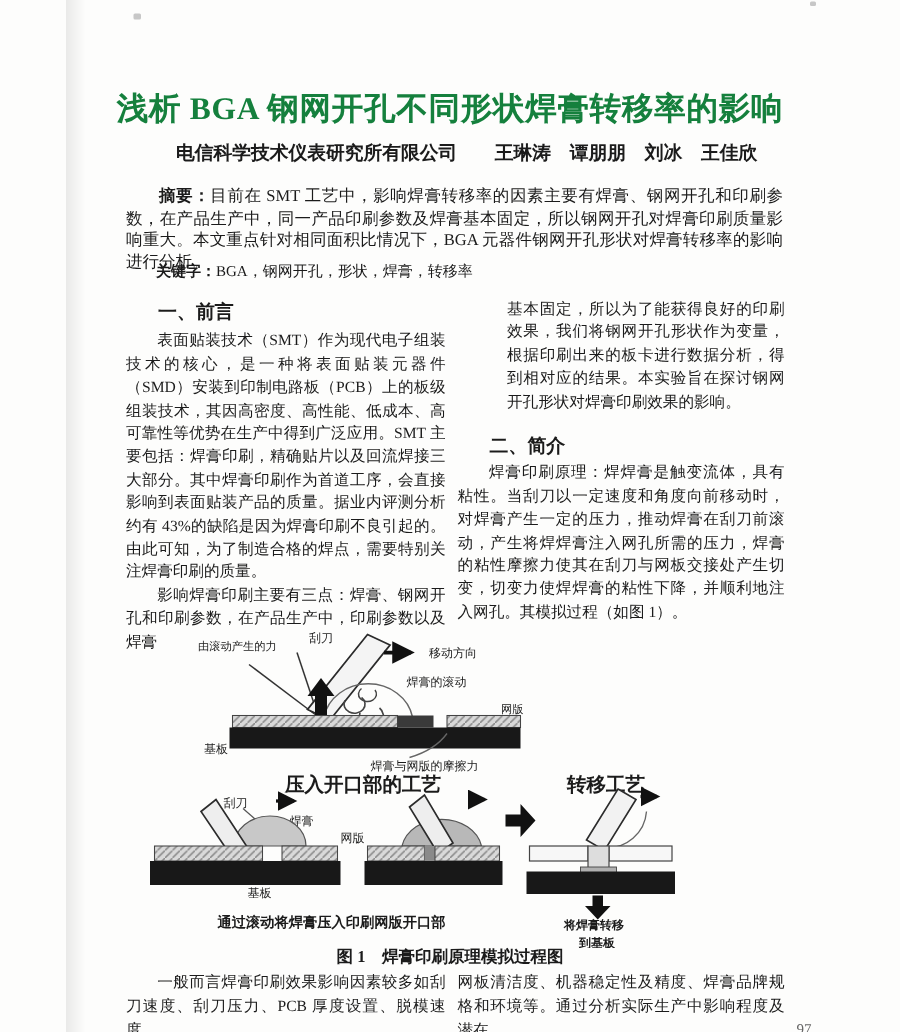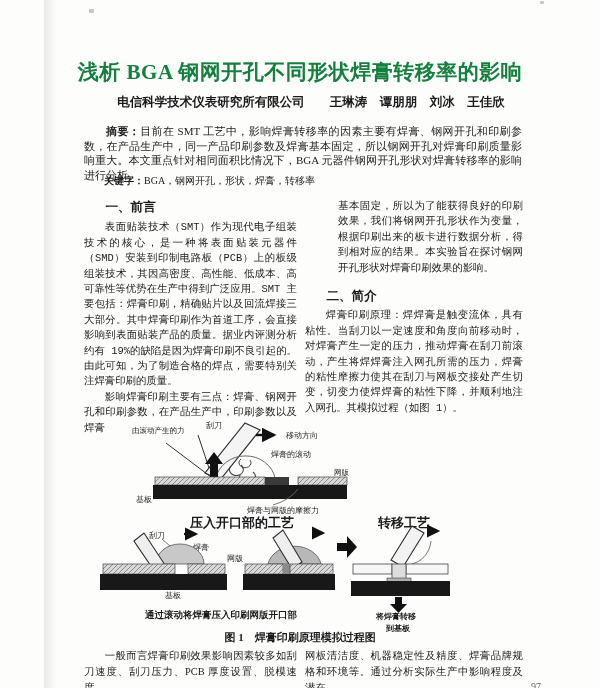--- a/index.html
+++ b/index.html
@@ -13,21 +13,21 @@
   .speck{position:absolute;background:#9a9a9a;border-radius:1px;opacity:.55;}
   .title{position:absolute;top:44px;left:0;width:100%;text-align:center;
     font-size:21px;font-weight:bold;letter-spacing:.5px;color:#15803d;}
   .authors{position:absolute;top:94px;left:11px;width:100%;text-align:center;
     font-size:12.5px;font-weight:600;}
   .abstract{position:absolute;left:84px;top:124px;width:438px;
     font-size:11px;line-height:14.6px;text-align:justify;text-indent:2em;}
   .keywords{position:absolute;left:84px;top:174px;width:438px;
     font-size:10px;text-indent:2em;}
   .b{font-weight:bold;}
-  .col{position:absolute;top:199px;font-size:10.4px;line-height:15.4px;text-align:justify;font-family:Liberation Mono, monospace;}
+  .col{position:absolute;top:199px;font-size:10.4px;line-height:15.4px;text-align:justify;}
   .col-left{left:84px;width:213px;}
   .col-right{left:305px;width:218px;}
   h2.sec{font-size:12.6px;font-weight:bold;margin:2px 0 4px 0;text-indent:1.7em;text-align:left;}
   .col-right h2.sec{margin:14px 0 3px 0;}
   p.body{margin:0;text-indent:2em;}
   p.noindent{text-indent:0;margin-left:33px;}
   .figure{position:absolute;left:70px;top:417px;width:460px;height:215px;}
   .figcap{position:absolute;top:630px;left:0;width:100%;text-align:center;
     font-size:11px;font-weight:bold;}
   .tail{position:absolute;top:648px;font-size:10.4px;line-height:15.8px;text-align:justify;}
@@ -48,21 +48,21 @@
   <h1 class="title">浅析 BGA 钢网开孔不同形状焊膏转移率的影响</h1>
 
   <div class="authors">电信科学技术仪表研究所有限公司　　王琳涛　谭朋朋　刘冰　王佳欣</div>
 
   <div class="abstract"><span class="b">摘要：</span><span>目前在 SMT 工艺中，影响焊膏转移率的因素主要有焊膏、钢网开孔和印刷参数，在产品生产中，同一产品印刷参数及焊膏基本固定，所以钢网开孔对焊膏印刷质量影响重大。本文重点针对相同面积比情况下，BGA 元器件钢网开孔形状对焊膏转移率的影响进行分析。</span></div>
 
   <div class="keywords"><span class="b">关键字：</span><span>BGA，钢网开孔，形状，焊膏，转移率</span></div>
 
   <div class="col col-left">
     <h2 class="sec">一、前言</h2>
-    <p class="body">表面贴装技术（SMT）作为现代电子组装技术的核心，是一种将表面贴装元器件（SMD）安装到印制电路板（PCB）上的板级组装技术，其因高密度、高性能、低成本、高可靠性等优势在生产中得到广泛应用。SMT 主要包括：焊膏印刷，精确贴片以及回流焊接三大部分。其中焊膏印刷作为首道工序，会直接影响到表面贴装产品的质量。据业内评测分析约有 19%的缺陷是因为焊膏印刷不良引起的。由此可知，为了制造合格的焊点，需要特别关注焊膏印刷的质量。</p>
+    <p class="body">表面贴装技术（SMT）作为现代电子组装技术的核心，是一种将表面贴装元器件（SMD）安装到印制电路板（PCB）上的板级组装技术，其因高密度、高性能、低成本、高可靠性等优势在生产中得到广泛应用。SMT 主要包括：焊膏印刷，精确贴片以及回流焊接三大部分。其中焊膏印刷作为首道工序，会直接影响到表面贴装产品的质量。据业内评测分析约有 43%的缺陷是因为焊膏印刷不良引起的。由此可知，为了制造合格的焊点，需要特别关注焊膏印刷的质量。</p>
     <p class="body">影响焊膏印刷主要有三点：焊膏、钢网开孔和印刷参数，在产品生产中，印刷参数以及焊膏</p>
   </div>
 
   <div class="col col-right">
     <p class="body noindent">基本固定，所以为了能获得良好的印刷效果，我们将钢网开孔形状作为变量，根据印刷出来的板卡进行数据分析，得到相对应的结果。本实验旨在探讨钢网开孔形状对焊膏印刷效果的影响。</p>
     <h2 class="sec">二、简介</h2>
     <p class="body">焊膏印刷原理：焊焊膏是触变流体，具有粘性。当刮刀以一定速度和角度向前移动时，对焊膏产生一定的压力，推动焊膏在刮刀前滚动，产生将焊焊膏注入网孔所需的压力，焊膏的粘性摩擦力使其在刮刀与网板交接处产生切变，切变力使焊焊膏的粘性下降，并顺利地注入网孔。其模拟过程（如图 1）。</p>
   </div>
 
   <div class="figure">

